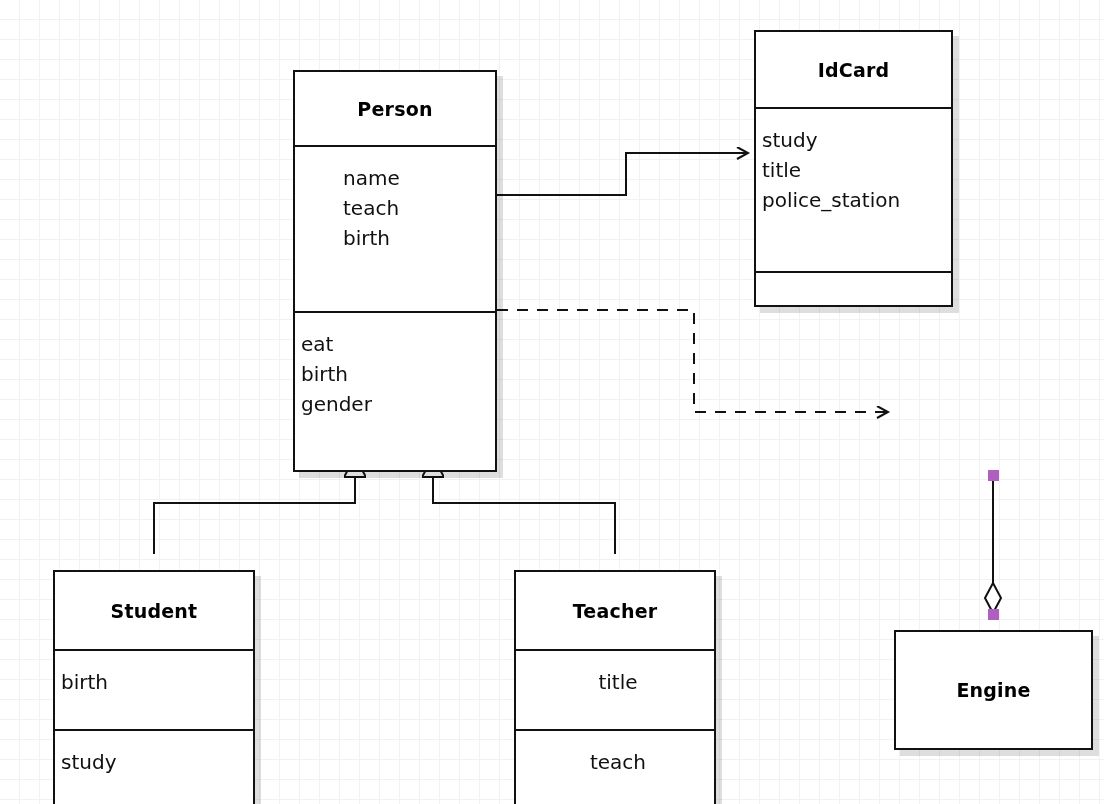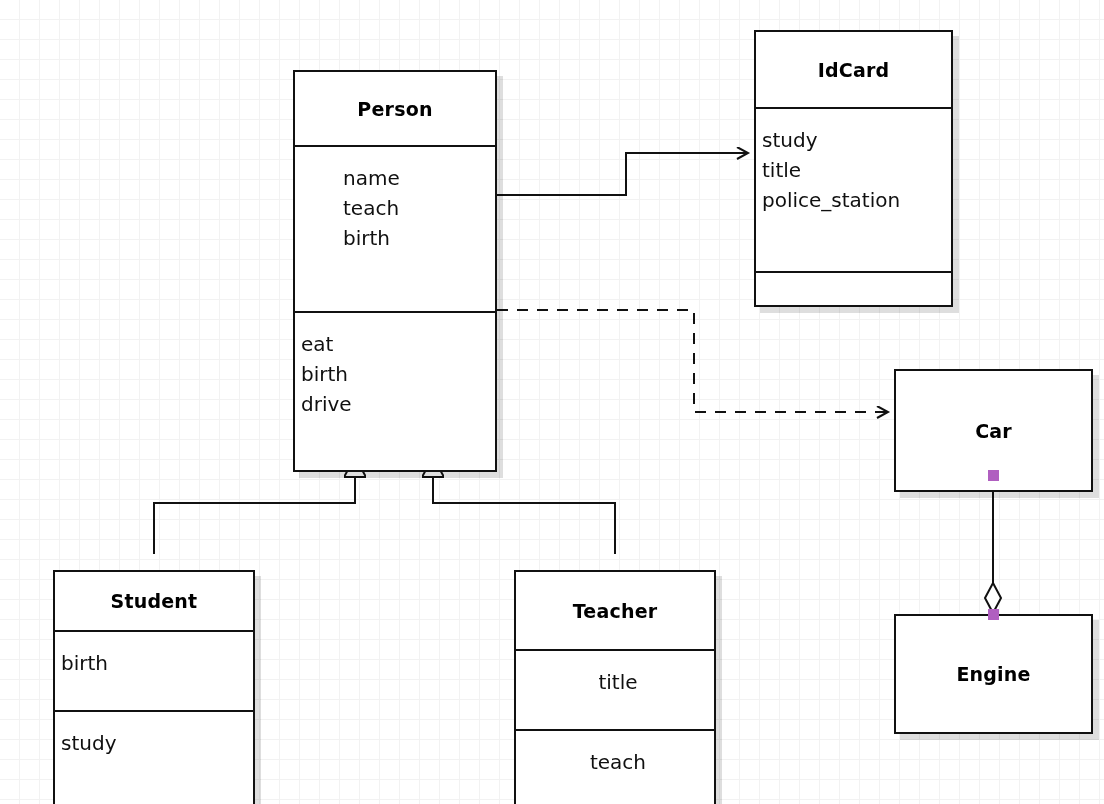--- a/index.html
+++ b/index.html
@@ -108,38 +108,38 @@
       <span class="class-name">Person</span>
     </div>
     <div class="compartment comp-body ruled" style="height:166px;padding-left:48px;">
       <div class="member">name</div>
       <div class="member">teach</div>
       <div class="member">birth</div>
     </div>
     <div class="compartment comp-body" style="height:158px;">
       <div class="member">eat</div>
       <div class="member">birth</div>
-      <div class="member">drive</div>
+      <div class="member">gender</div>
     </div>
   </div>
 
   <div class="uml-class" style="left:754px; top:14px; width:199px; height:277px;">
     <div class="compartment comp-title" style="height:77px;">
       <span class="class-name">IdCard</span>
     </div>
     <div class="compartment comp-body ruled" style="height:164px;">
       <div class="member">study</div>
       <div class="member">title</div>
       <div class="member">police_station</div>
     </div>
     <div class="compartment comp-body" style="height:32px;"></div>
   </div>
 
   <div class="uml-class" style="left:53px; top:554px; width:202px; height:250px;">
-    <div class="compartment comp-title" style="height:60px;">
+    <div class="compartment comp-title" style="height:79px;">
       <span class="class-name">Student</span>
     </div>
     <div class="compartment comp-body ruled" style="height:80px;">
       <div class="member">birth</div>
     </div>
     <div class="compartment comp-body" style="height:69px;">
       <div class="member">study</div>
     </div>
   </div>
 
@@ -148,27 +148,22 @@
       <span class="class-name">Teacher</span>
     </div>
     <div class="compartment comp-body ruled" style="height:80px;">
       <div class="member">title</div>
     </div>
     <div class="compartment comp-body" style="height:87px;">
       <div class="member">teach</div>
     </div>
   </div>
 
-  <div class="uml-class" style="left:894px; top:353px; width:199px; height:123px;">
-    <div class="compartment comp-title no-rule" style="height:119px;">
-      <span class="class-name">Car</span>
-    </div>
-  </div>
 
-  <div class="uml-class" style="left:894px; top:598px; width:199px; height:120px;">
+  <div class="uml-class" style="left:894px; top:614px; width:199px; height:120px;">
     <div class="compartment comp-title no-rule" style="height:116px;">
       <span class="class-name">Engine</span>
     </div>
   </div>
 
   <div class="handle" style="left:988px; top:470px;"></div>
   <div class="handle" style="left:988px; top:609px;"></div>
 
 </div>
 

